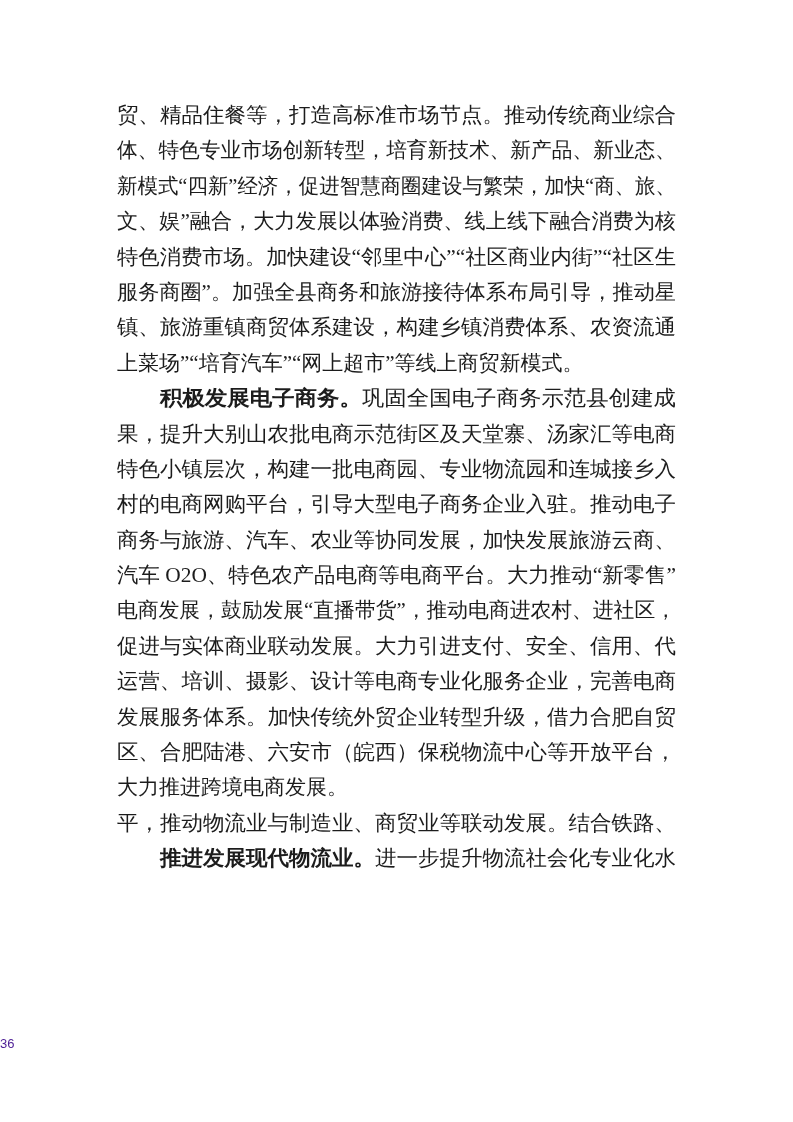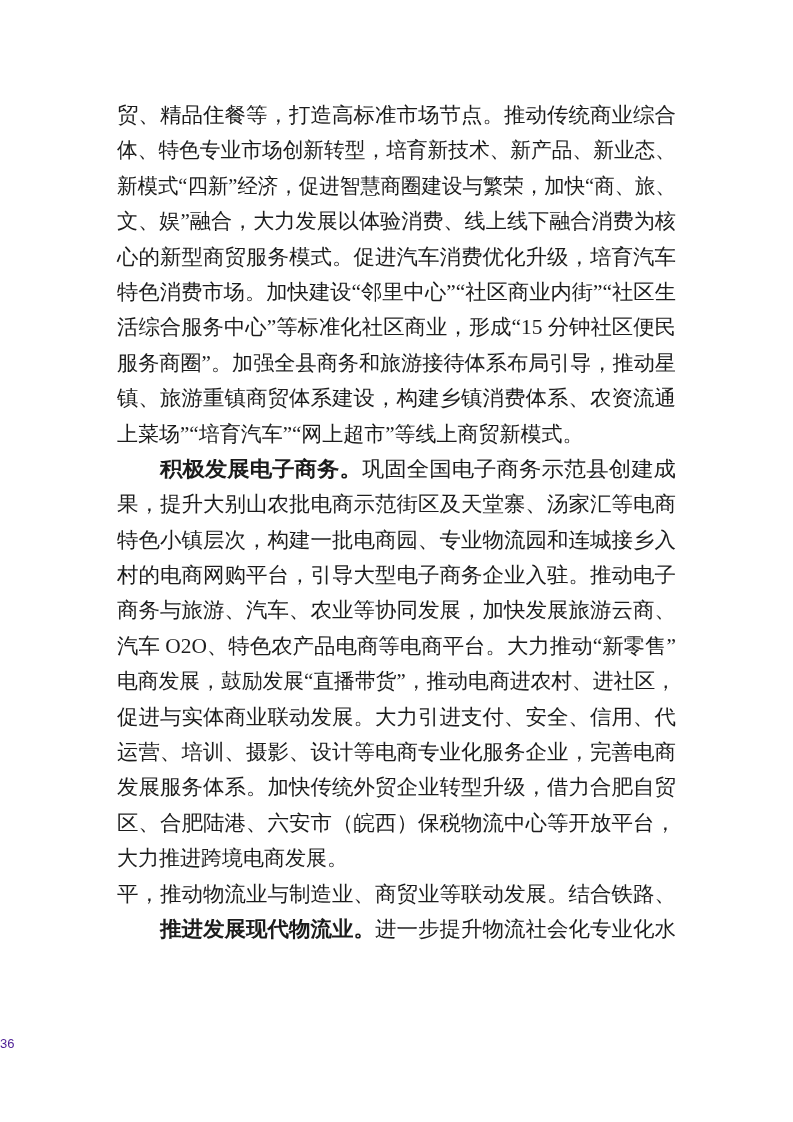--- a/index.html
+++ b/index.html
@@ -55,23 +55,21 @@
 </style>
 </head>
 <body>
 
 <div class="page">
   <div class="text-block">
     <div class="line"><span class="fit" style="transform: scaleX(1.02381);"><span class="b"></span><span>贸、精品住餐等，打造高标准市场节点。推动传统商业综合</span></span></div>
     <div class="line"><span class="fit" style="transform: scaleX(0.985891);"><span class="b"></span><span>体、特色专业市场创新转型，培育新技术、新产品、新业态、</span></span></div>
     <div class="line"><span class="fit" style="transform: scaleX(0.973921);"><span class="b"></span><span>新模式“四新”经济，促进智慧商圈建设与繁荣，加快“商、旅、</span></span></div>
     <div class="line"><span class="fit" style="transform: scaleX(1.00661);"><span class="b"></span><span>文、娱”融合，大力发展以体验消费、线上线下融合消费为核</span></span></div>
-    <div class="line"><span class="fit" style="transform: scaleX(1.02381);"><span class="b"></span><span>心的新型商贸服务模式。促进汽车消费优化升级，培育汽车</span></span></div>
     <div class="line"><span class="fit" style="transform: scaleX(1.01524);"><span class="b"></span><span>特色消费市场。加快建设“邻里中心”“社区商业内街”“社区生</span></span></div>
-    <div class="line"><span class="fit" style="transform: scaleX(1.01839);"><span class="b"></span><span>活综合服务中心”等标准化社区商业，形成“15 分钟社区便民</span></span></div>
     <div class="line"><span class="fit" style="transform: scaleX(1.00661);"><span class="b"></span><span>服务商圈”。加强全县商务和旅游接待体系布局引导，推动星</span></span></div>
     <div class="line"><span class="fit" style="transform: scaleX(1.02381);"><span class="b"></span><span>镇、旅游重镇商贸体系建设，构建乡镇消费体系、农资流通</span></span></div>
     <div class="line end"><span class="fit"><span class="b"></span><span>上菜场”“培育汽车”“网上超市”等线上商贸新模式。</span></span></div>
     <div class="line indent"><span class="fit" style="transform: scaleX(1.06832);"><span class="b">积极发展电子商务。</span><span>巩固全国电子商务示范县创建成</span></span></div>
     <div class="line"><span class="fit" style="transform: scaleX(1.02381);"><span class="b"></span><span>果，提升大别山农批电商示范街区及天堂寨、汤家汇等电商</span></span></div>
     <div class="line"><span class="fit" style="transform: scaleX(1.02381);"><span class="b"></span><span>特色小镇层次，构建一批电商园、专业物流园和连城接乡入</span></span></div>
     <div class="line"><span class="fit" style="transform: scaleX(1.02381);"><span class="b"></span><span>村的电商网购平台，引导大型电子商务企业入驻。推动电子</span></span></div>
     <div class="line"><span class="fit" style="transform: scaleX(1.02381);"><span class="b"></span><span>商务与旅游、汽车、农业等协同发展，加快发展旅游云商、</span></span></div>
     <div class="line"><span class="fit" style="transform: scaleX(1.02057);"><span class="b"></span><span>汽车 O2O、特色农产品电商等电商平台。大力推动“新零售”</span></span></div>
     <div class="line"><span class="fit" style="transform: scaleX(0.989983);"><span class="b"></span><span>电商发展，鼓励发展“直播带货”，推动电商进农村、进社区，</span></span></div>

